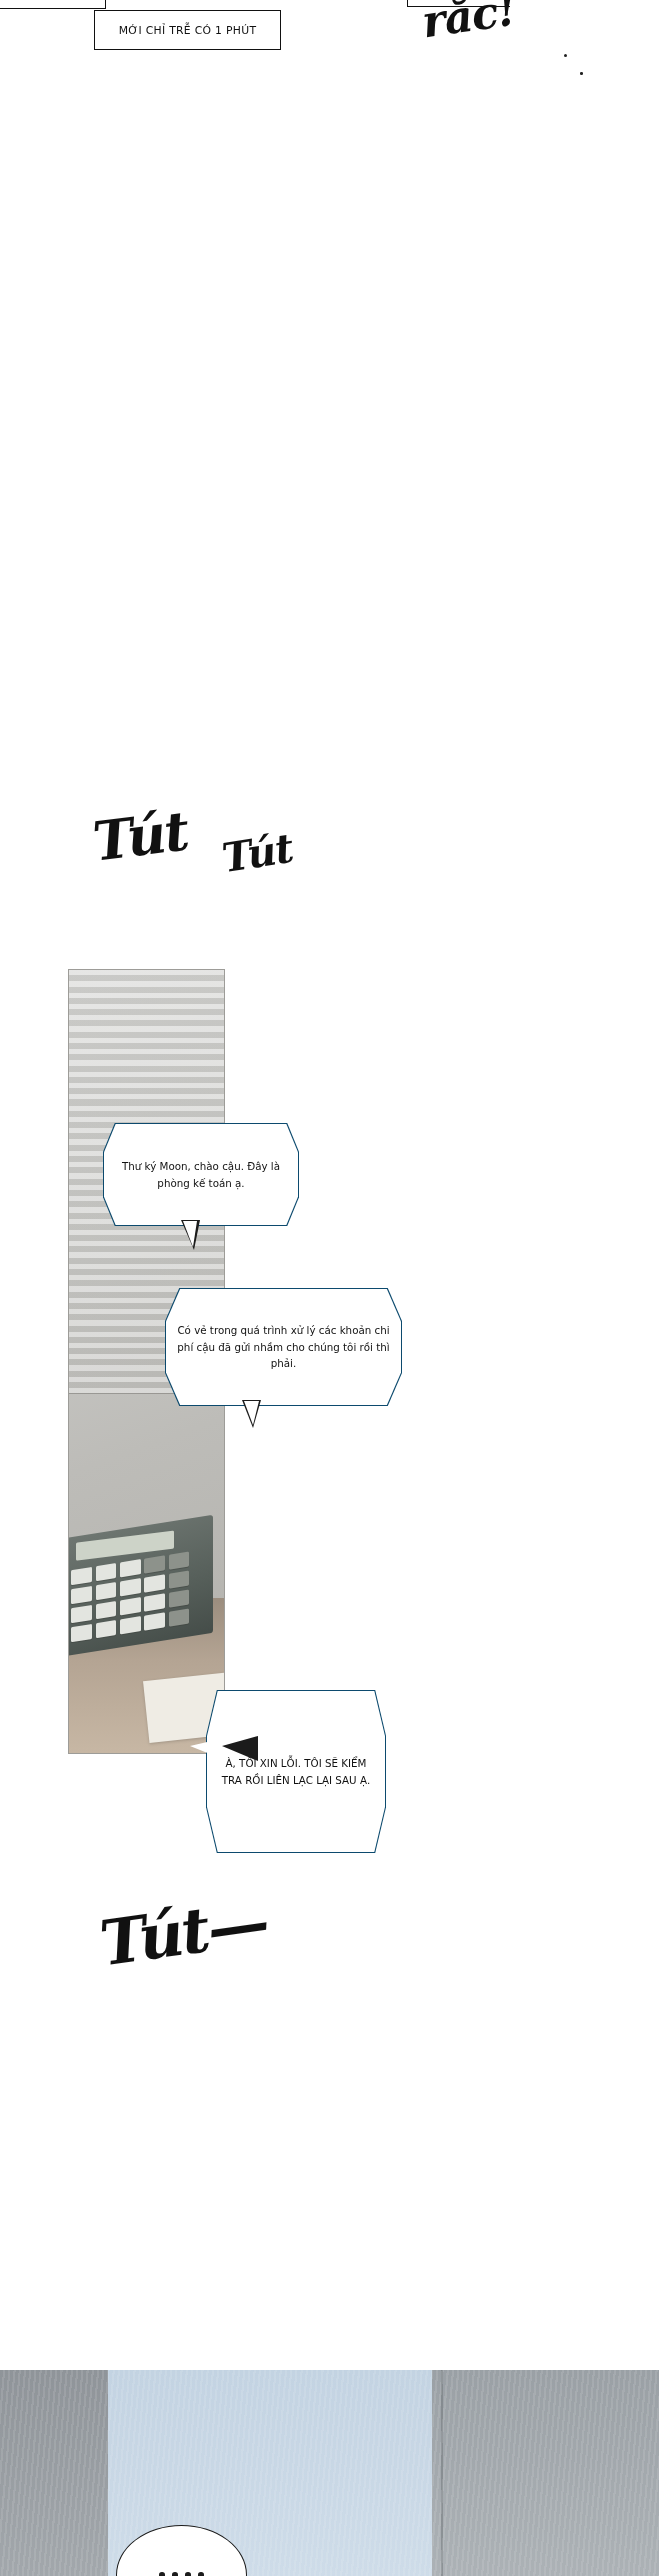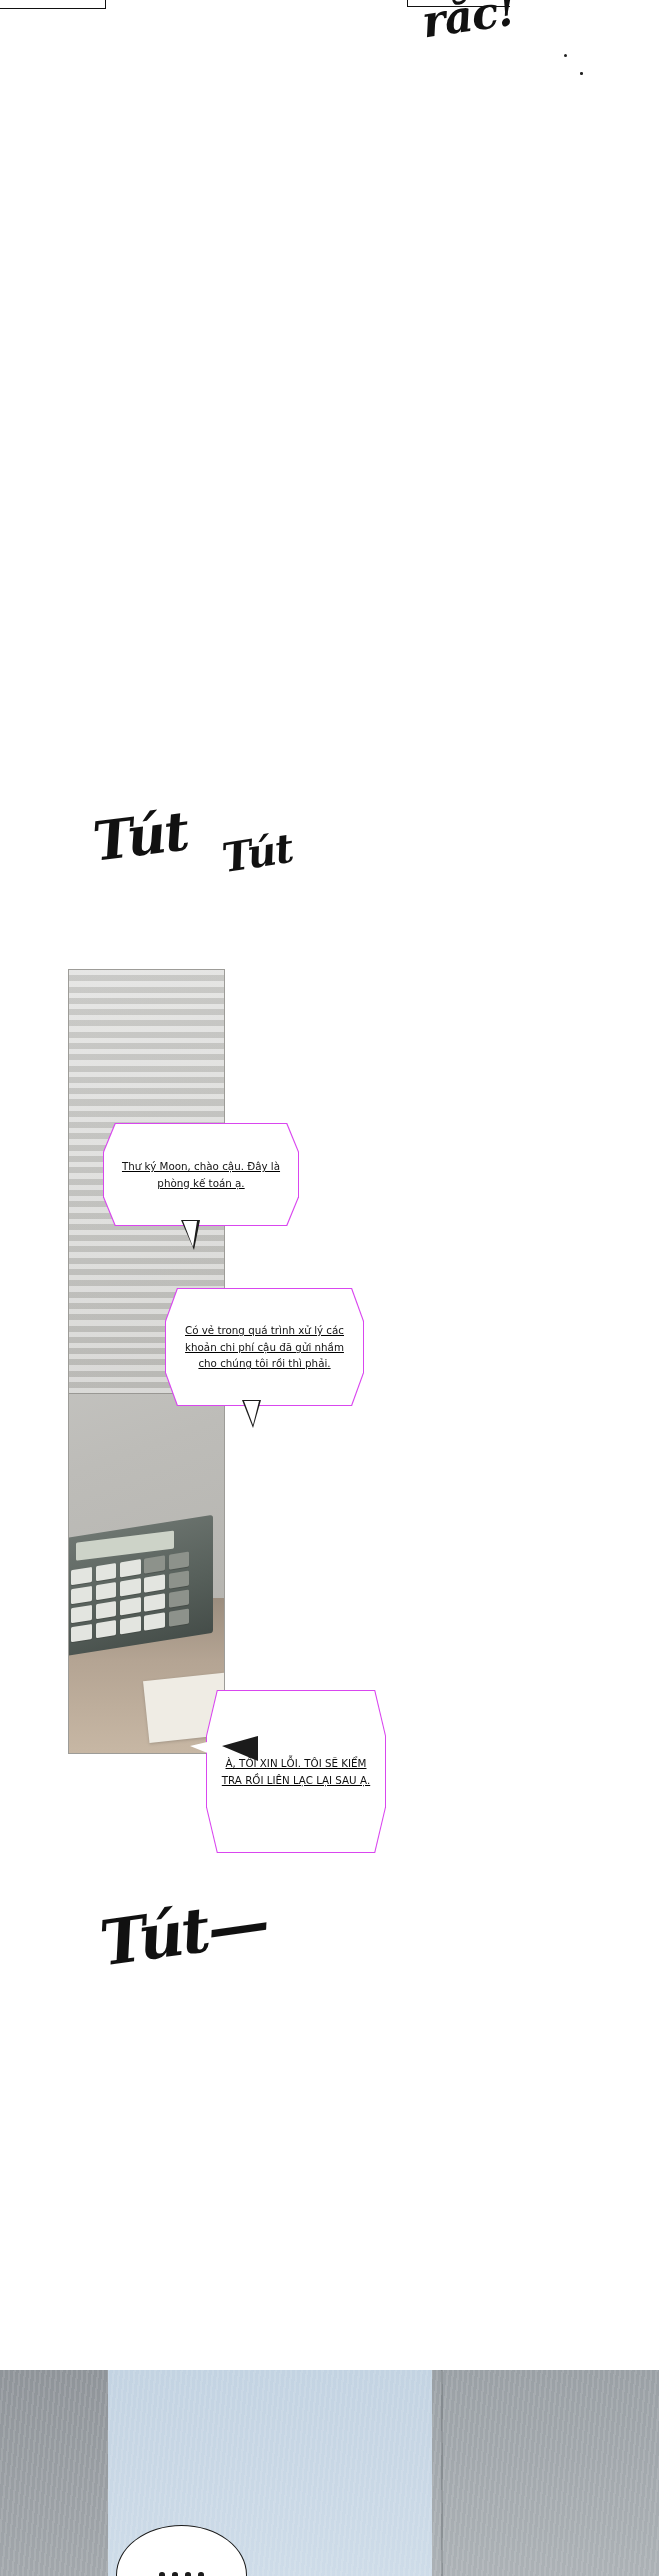--- a/index.html
+++ b/index.html
@@ -190,43 +190,42 @@
     background: repeating-linear-gradient(
       180deg,
       rgba(255,255,255,0.40) 0px,
       rgba(255,255,255,0.40) 5.2px,
       rgba(160,160,156,0.22) 5.2px,
       rgba(160,160,156,0.22) 11.3px
     );
   }
   .hexwrap {
     position: absolute;
-    background: #d946ef;
+    background: #0c4a6e;
     clip-path: polygon(6% 0%, 94% 0%, 100% 28%, 100% 72%, 94% 100%, 6% 100%, 0% 72%, 0% 28%);
     padding: 1px;
     box-sizing: border-box;
-    text-decoration: underline;
   }
   .hexwrap > .inner {
     width: 100%; height: 100%;
     background: #fff;
     clip-path: polygon(6% 0%, 94% 0%, 100% 28%, 100% 72%, 94% 100%, 6% 100%, 0% 72%, 0% 28%);
     display: flex;
     align-items: center;
     justify-content: center;
     text-align: center;
     padding: 5.2px 9.3px;
     box-sizing: border-box;
     font-size: 10.3px;
     color: #111;
     line-height: 1.6;
   }
 
   .bub-1 { left: 103px; top: 1123px; width: 196px; height: 103px; }
-  .bub-2 { left: 165px; top: 1288px; width: 199px; height: 118px; }
+  .bub-2 { left: 165px; top: 1288px; width: 237px; height: 118px; }
   .bub-3 { left: 206px; top: 1690px; width: 180px; height: 163px; }
 
   
   .tail {
     position: absolute;
     width: 0; height: 0;
   }
   .tail-1 {
     left: 181px; top: 1220px;
     border-left: 13.4px solid transparent;
@@ -335,20 +334,23 @@
 </style>
 </head>
 <body>
 
 <div class="page">
 
   <div class="panel-top">
     <div class="top-frag-left"></div>
     <div class="top-frag-right"></div>
 
+    <div class="caption-box">
+      <span class="txt">MỚI CHỈ TRỄ CÓ 1 PHÚT</span>
+    </div>
 
     <div class="sfx-rac">rắc!</div>
     <div class="sfx-dot-a"></div>
     <div class="sfx-dot-b"></div>
   </div>
 
   <div class="panel-office-sfx-1">Tút</div>
   <div class="panel-office-sfx-2">Tút</div>
   <div class="panel-office-sfx-3">Tút—</div>
 

